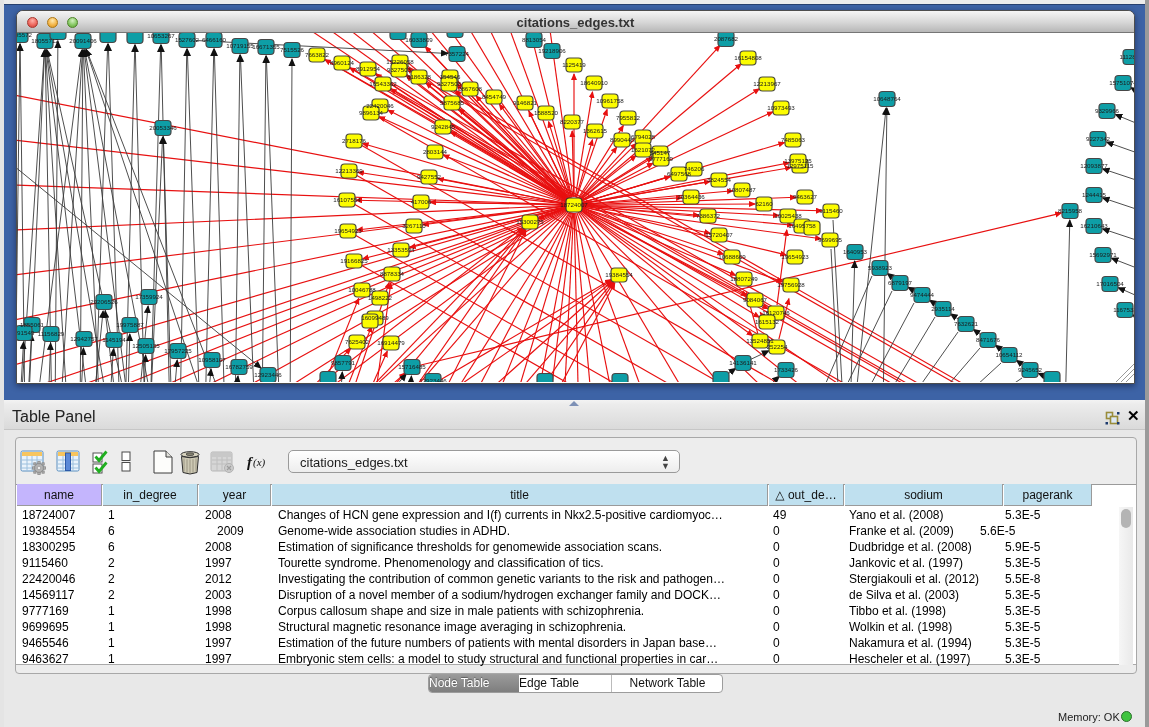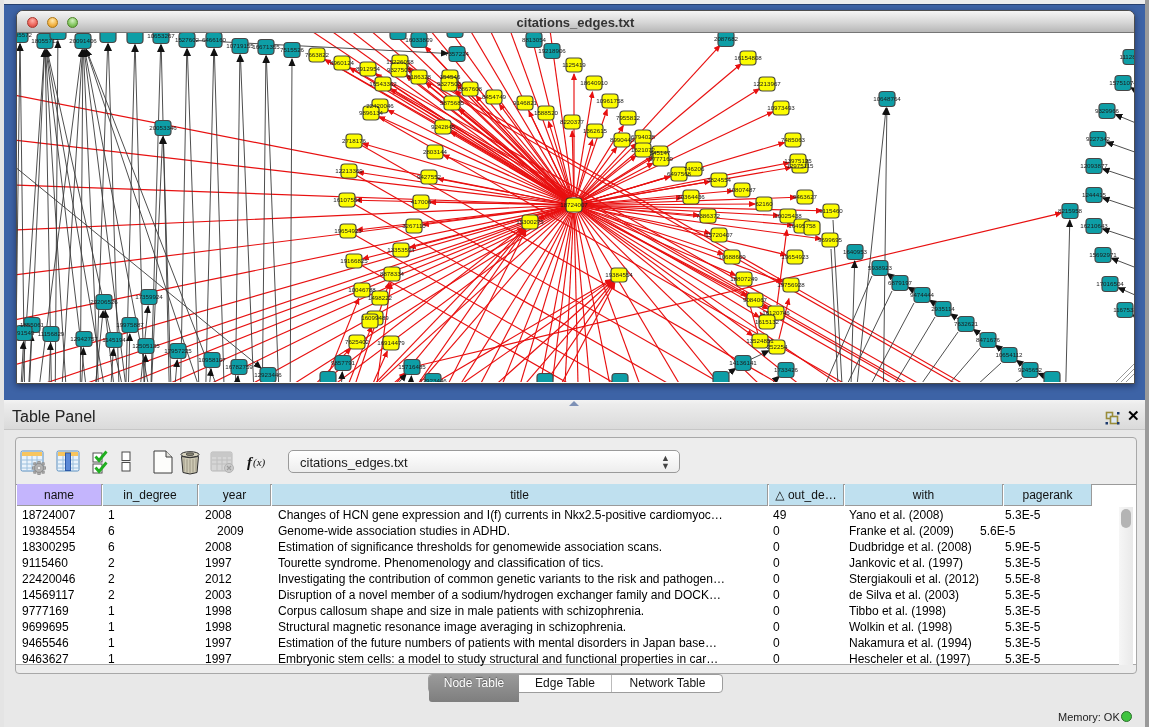--- a/index.html
+++ b/index.html
@@ -24,22 +24,22 @@
 #combo{position:absolute;left:288px;top:450px;width:392px;height:23px;background:linear-gradient(#ffffff,#ededed);border:1px solid #9a9a9a;border-radius:5px}
 #combotext{position:absolute;left:11px;top:4px;font-size:13px;color:#1a1a1a}
 #comboarr{position:absolute;left:372px;top:3px;font-size:9px;color:#444;line-height:8px;text-align:center}
 #table{position:absolute;left:16px;top:484px;width:1120px;height:181px;background:#fff;border-top:1px solid #9a9a9a;border-bottom:1px solid #aaa}
 .hc{position:absolute;top:484px;height:22px;background:#bfe0ef;border-right:1px solid #9a9a9a;border-bottom:1px solid #9a9a9a;font-size:12px;color:#111;text-align:center;line-height:22px}
 .row{position:absolute;height:16px;font-size:12px;color:#000}
 .row span{position:absolute;top:0;white-space:nowrap;overflow:hidden;line-height:16px}
 #sbtrack{position:absolute;left:1119px;top:507px;width:14px;height:158px;background:linear-gradient(90deg,#f6f6f6,#e9e9e9)}
 #sbthumb{position:absolute;left:1121px;top:509px;width:10px;height:19px;background:#b4b4b4;border-radius:5px}
 #seg{position:absolute;left:428px;top:674px;width:295px;height:19px;border:1px solid #9c9c9c;border-radius:4px;background:#fff;font-size:12px}
-#seg1{position:absolute;left:0;top:0;width:90px;height:27px;background:linear-gradient(#9a9a9a,#7e7e7e);border-radius:3px 0 0 3px;color:#fff;text-align:center;line-height:17px;text-shadow:0 -1px 1px rgba(0,0,0,.4)}
-#seg2{position:absolute;left:90px;top:0;width:93px;height:17px;color:#111;text-align:center;line-height:17px;border-right:1px solid #bbb}
+#seg1{position:absolute;left:0;top:0;width:90px;height:17px;background:linear-gradient(#9a9a9a,#7e7e7e);border-radius:3px 0 0 3px;color:#fff;text-align:left;line-height:17px;text-shadow:0 -1px 1px rgba(0,0,0,.4)}
+#seg2{position:absolute;left:90px;top:0;width:93px;height:17px;color:#111;text-align:left;line-height:17px;border-right:1px solid #bbb}
 #seg3{position:absolute;left:183px;top:0;width:111px;height:17px;color:#111;text-align:center;line-height:17px}
 #mem{position:absolute;left:1058px;top:711px;font-size:11px;color:#222}
 #memdot{position:absolute;left:1121px;top:711px;width:11px;height:11px;border-radius:50%;background:#3ec43e;border:1px solid #2c6e2c}
 </style></head><body>
 <div id="blue"></div>
 <div id="topstrip"></div>
 <div id="leftstrip"></div>
 <div id="win">
  <div id="titlebar">
       <div id="title">citations_edges.txt</div>
@@ -656,21 +656,21 @@
 <div id="combo">
     <div id="combotext">citations_edges.txt</div>
     <div id="comboarr">▲<br>▼</div>
   </div>
 <div id="table"></div>
 <div class="hc" style="left:17px;width:85px;background:#c4b5fd">name</div>
 <div class="hc" style="left:103px;width:95px">in_degree</div>
 <div class="hc" style="left:199px;width:72px">year</div>
 <div class="hc" style="left:272px;width:496px">title</div>
 <div class="hc" style="left:769px;width:75px">△ out_de…</div>
-<div class="hc" style="left:845px;width:158px">with</div>
+<div class="hc" style="left:845px;width:158px">sodium</div>
 <div class="hc" style="left:1004px;width:88px">pagerank</div>
 <div class="row" style="top:507px">
     <span style="left:22px">18724007</span>
     <span style="left:108px">1</span>
     <span style="left:205px">2008</span>
     <span style="left:278px;width:485px">Changes of HCN gene expression and I(f) currents in Nkx2.5-positive cardiomyoc…</span>
     <span style="left:773px">49</span>
     <span style="left:849px">Yano et al. (2008)</span>
     <span style="left:1005px">5.3E-5</span>
   </div>

